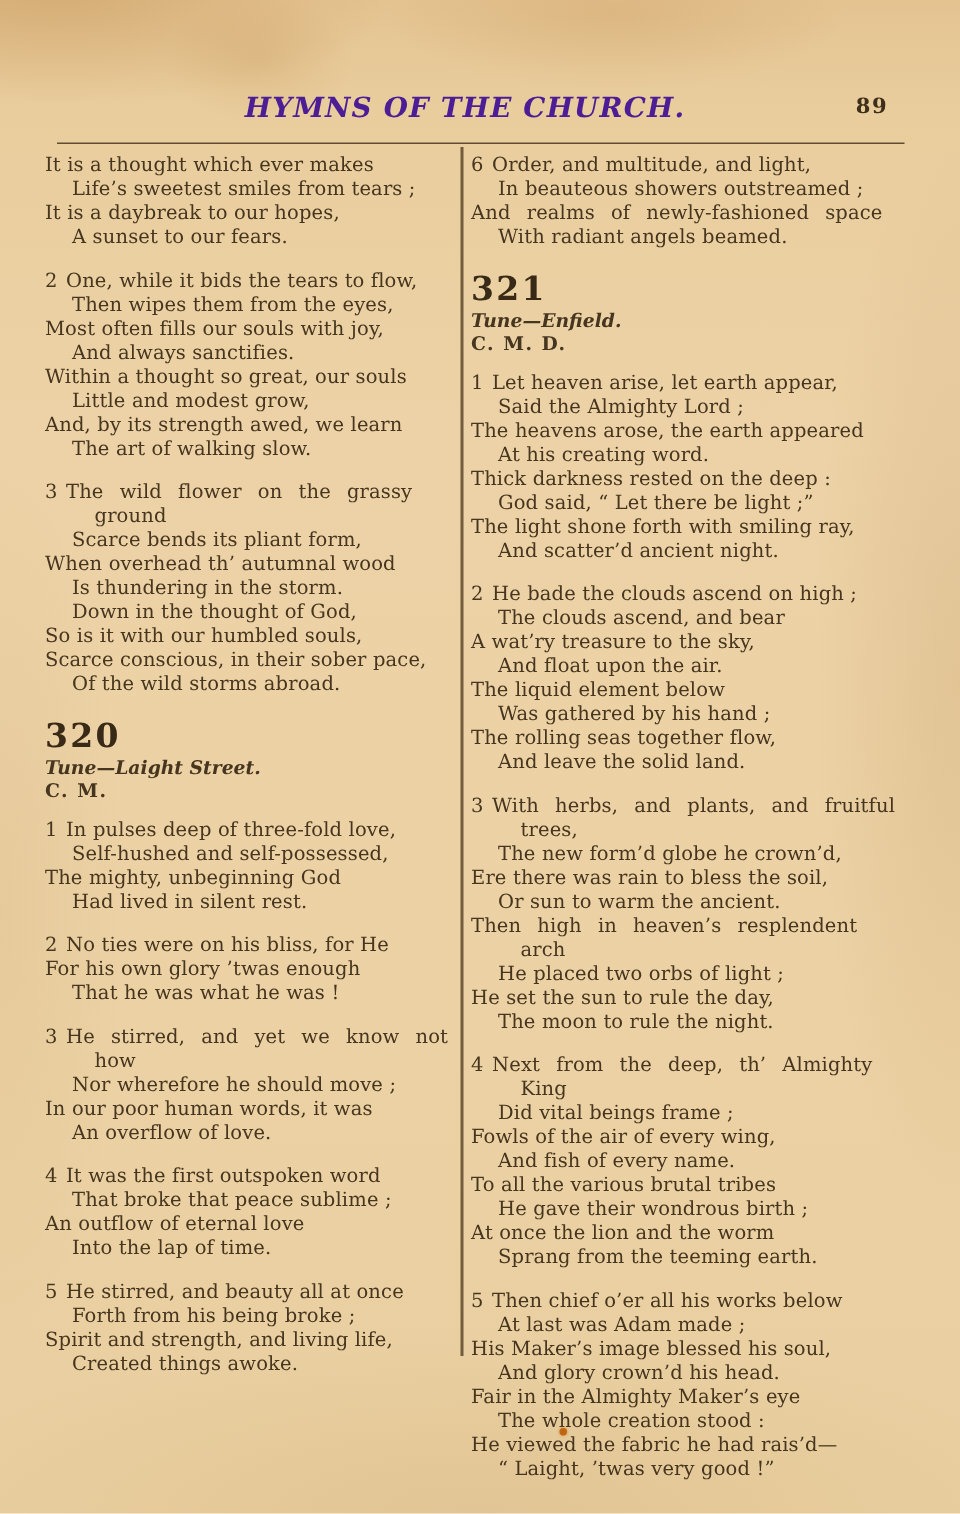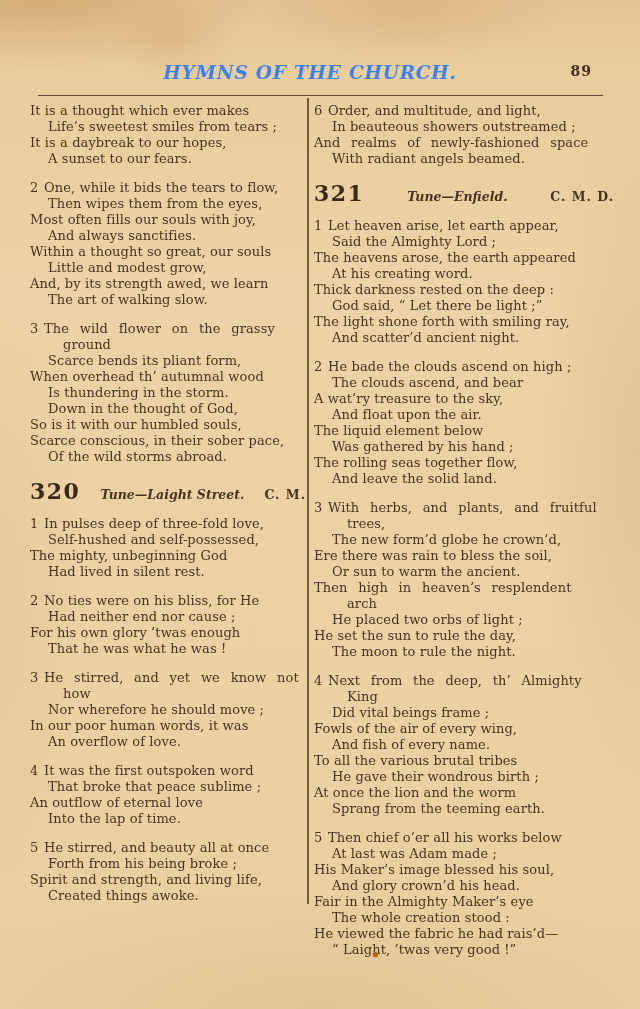--- a/index.html
+++ b/index.html
@@ -16,21 +16,21 @@
       radial-gradient(ellipse 140px 520px at 100% 45%, rgba(160,105,45,0.13), transparent 70%),
       radial-gradient(ellipse 120px 420px at 0% 60%, rgba(160,105,45,0.07), transparent 70%),
       radial-gradient(ellipse 520px 160px at 50% 100%, rgba(160,105,45,0.10), transparent 75%),
       linear-gradient(180deg, #e4c391 0%, #e9cd9d 7%, #ecd2a6 28%, #ebd1a3 70%, #e9cfa0 100%);
   }
   .page-title {
     position: absolute; top: 62px; left: 0; right: 20px;
     text-align: center;
     font-style: italic; font-weight: bold;
     font-size: 18.5px; letter-spacing: 0.8px;
-    color: #3b82f6;
+    color: #4c1d95;
   }
   .page-number {
     position: absolute; top: 63px; right: 48px;
     font-weight: bold; font-size: 14px; letter-spacing: 1px;
     color: #3e2e1a;
   }
   .hrule {
     position: absolute; top: 95px; left: 38px; width: 565px; height: 0;
     border-top: 1.5px solid rgba(72,54,32,0.85);
   }
@@ -47,20 +47,21 @@
     letter-spacing: 0.1px;
   }
   .i1 { padding-left: 18px; }
   .i2 { padding-left: 33px; }
   .wide { word-spacing: 6.5px; }
   .vnum { display: inline-block; min-width: 14px; }
   .verse { margin-bottom: 13px; }
   .hymn-head {
     display: flex; align-items: baseline;
     margin: 9px 0 12px 0;
+    flex-direction: column;
   }
   .hnum {
     font-size: 22px; font-weight: bold; letter-spacing: 1.5px;
     color: #382a17;
   }
   .htune {
     flex: 1; text-align: center;
     font-style: italic; font-weight: 600; font-size: 12.5px;
   }
   .hmeter { font-weight: bold; font-size: 12.5px; letter-spacing: 1px; }
@@ -113,21 +114,20 @@
       <span class="hmeter">C. M.</span>
     </div>
     <div class="verse">
       <div class="ln i0"><span class="vnum">1</span>In pulses deep of three-fold love,</div>
       <div class="ln i1">Self-hushed and self-possessed,</div>
       <div class="ln i0">The mighty, unbeginning God</div>
       <div class="ln i1">Had lived in silent rest.</div>
     </div>
     <div class="verse">
       <div class="ln i0"><span class="vnum">2</span>No ties were on his bliss, for He</div>
-      <div class="ln i1">Had neither end nor cause ;</div>
       <div class="ln i0">For his own glory ’twas enough</div>
       <div class="ln i1">That he was what he was !</div>
     </div>
     <div class="verse">
       <div class="ln i0 wide"><span class="vnum">3</span>He stirred, and yet we know not</div>
       <div class="ln i2">how</div>
       <div class="ln i1">Nor wherefore he should move ;</div>
       <div class="ln i0">In our poor human words, it was</div>
       <div class="ln i1">An overflow of love.</div>
     </div>

